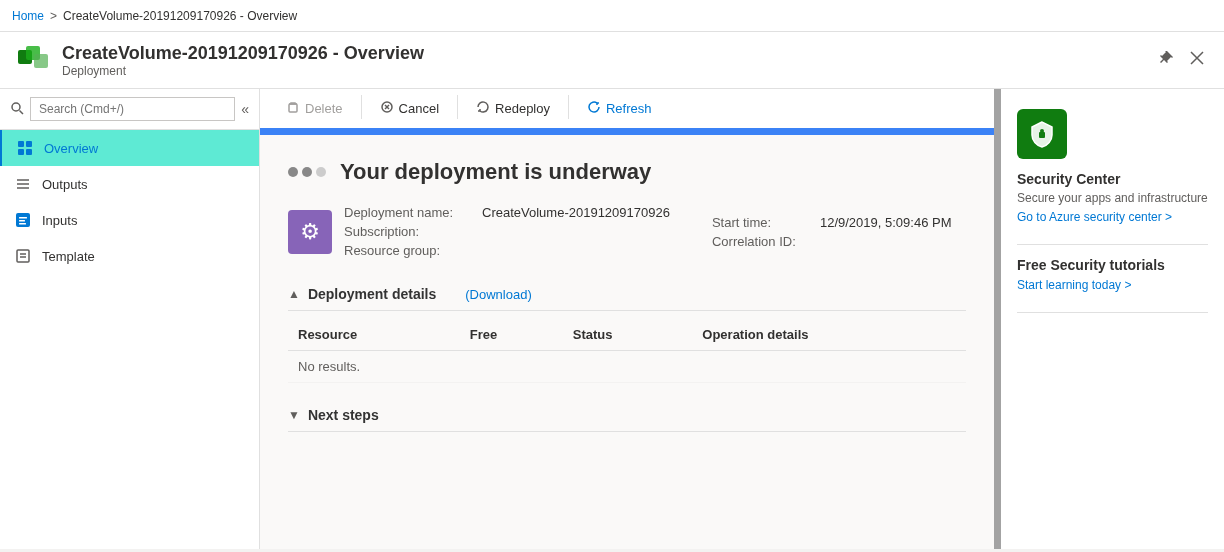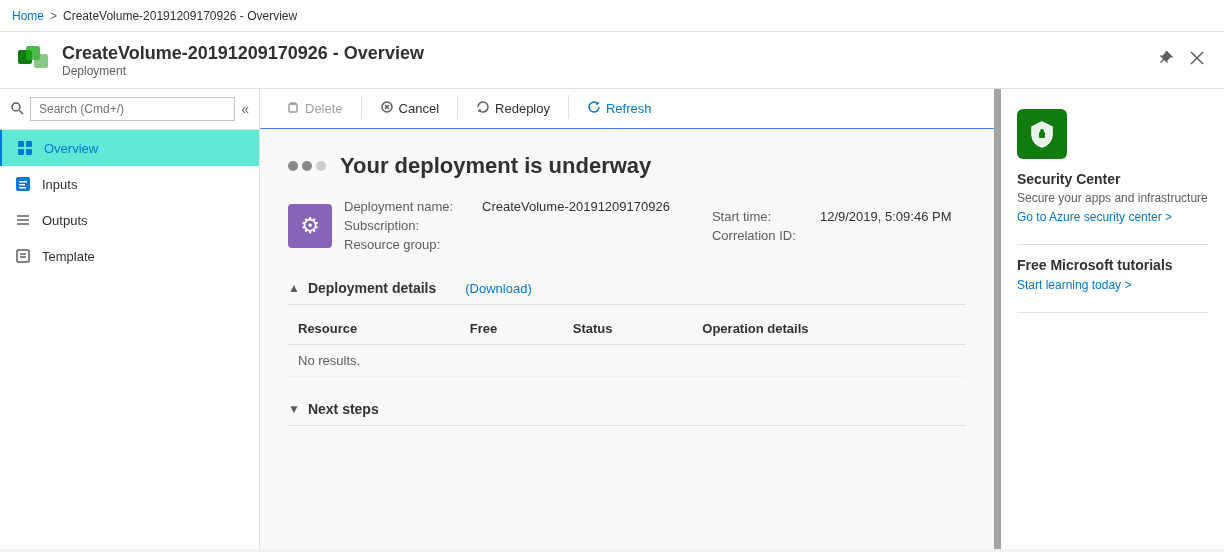--- a/index.html
+++ b/index.html
@@ -71,21 +71,21 @@
       cursor: pointer;
       font-size: 13px;
       color: #323130;
     }
     .nav-item.active { background: #5eead4; border-left: 2px solid #0078d4; color: #0078d4; }
     .nav-icon { width: 18px; height: 18px; display: flex; align-items: center; justify-content: center; }
 
     
     .toolbar {
       background: #fff;
-      border-bottom: 1px solid #3b82f6;
+      border-bottom: 7px solid #3b82f6;
       padding: 6px 16px;
       display: flex;
       align-items: flex-start;
       gap: 4px;
     }
     .toolbar-btn {
       display: flex; align-items: center; gap: 5px;
       background: none; border: none; cursor: pointer;
       padding: 5px 10px;
       font-size: 13px;
@@ -220,38 +220,38 @@
               <rect x="1" y="1" width="6" height="6" rx="1" fill="#0078d4"></rect>
               <rect x="9" y="1" width="6" height="6" rx="1" fill="#0078d4"></rect>
               <rect x="1" y="9" width="6" height="6" rx="1" fill="#0078d4"></rect>
               <rect x="9" y="9" width="6" height="6" rx="1" fill="#0078d4"></rect>
             </svg>
         </span>
         <span>Overview</span>
       </div>
       <div class="nav-item">
         <span class="nav-icon">
+          <svg width="16" height="16" viewBox="0 0 16 16" fill="none" stroke="#605e5c" stroke-width="1.5">
+              <line x1="2" y1="4" x2="14" y2="4"></line>
+              <line x1="2" y1="8" x2="14" y2="8"></line>
+              <line x1="2" y1="12" x2="14" y2="12"></line>
+            </svg>
+        </span>
+        <span>Outputs</span>
+      </div>
+      <div class="nav-item">
+        <span class="nav-icon">
           <svg width="16" height="16" viewBox="0 0 16 16" fill="none">
               <rect x="1" y="1" width="14" height="14" rx="2" fill="#0078d4"></rect>
               <rect x="4" y="5" width="8" height="1.5" rx="0.5" fill="white"></rect>
               <rect x="4" y="8" width="6" height="1.5" rx="0.5" fill="white"></rect>
               <rect x="4" y="11" width="7" height="1.5" rx="0.5" fill="white"></rect>
             </svg>
         </span>
         <span>Inputs</span>
-      </div>
-      <div class="nav-item">
-        <span class="nav-icon">
-          <svg width="16" height="16" viewBox="0 0 16 16" fill="none" stroke="#605e5c" stroke-width="1.5">
-              <line x1="2" y1="4" x2="14" y2="4"></line>
-              <line x1="2" y1="8" x2="14" y2="8"></line>
-              <line x1="2" y1="12" x2="14" y2="12"></line>
-            </svg>
-        </span>
-        <span>Outputs</span>
       </div>
       <div class="nav-item">
         <span class="nav-icon">
           <svg width="16" height="16" viewBox="0 0 16 16" fill="none" stroke="#605e5c" stroke-width="1.5">
               <rect x="2" y="2" width="12" height="12" rx="1"></rect>
               <line x1="5" y1="6" x2="11" y2="6"></line>
               <line x1="5" y1="9" x2="11" y2="9"></line>
             </svg>
         </span>
         <span>Template</span>
@@ -398,21 +398,21 @@
         </svg>
       </div>
       <div class="rp-title">Security Center</div>
       <div class="rp-desc">Secure your apps and infrastructure</div>
       <a class="rp-link">Go to Azure security center &gt;</a>
     </div>
 
     <hr class="rp-divider">
 
     <div class="right-panel-section">
-      <div class="rp-title">Free Microsoft tutorials</div>
+      <div class="rp-title">Free Security tutorials</div>
       <a class="rp-link">Start learning today &gt;</a>
     </div>
 
     <hr class="rp-divider">
 
 
   </div>
 
 </div>
 

